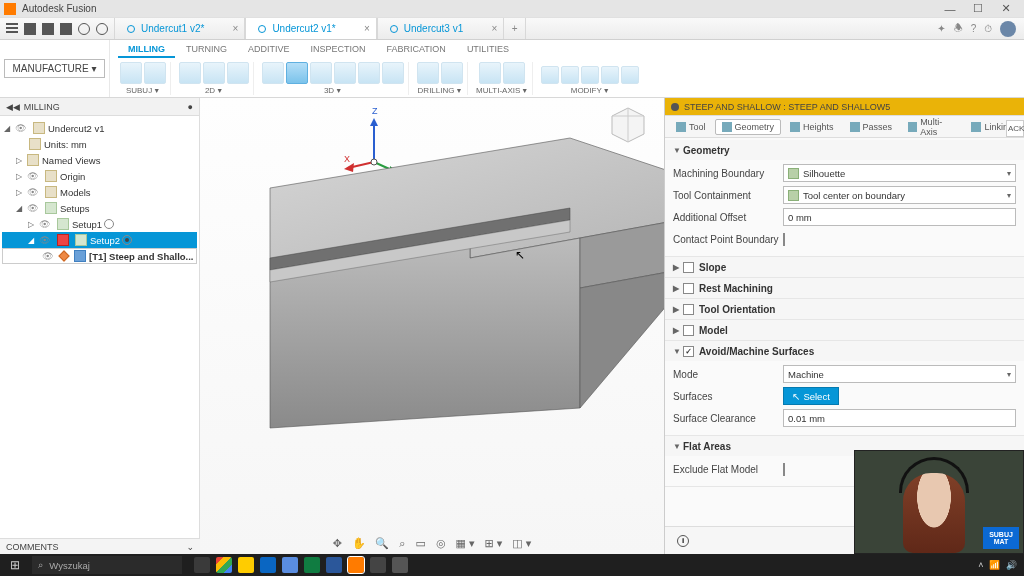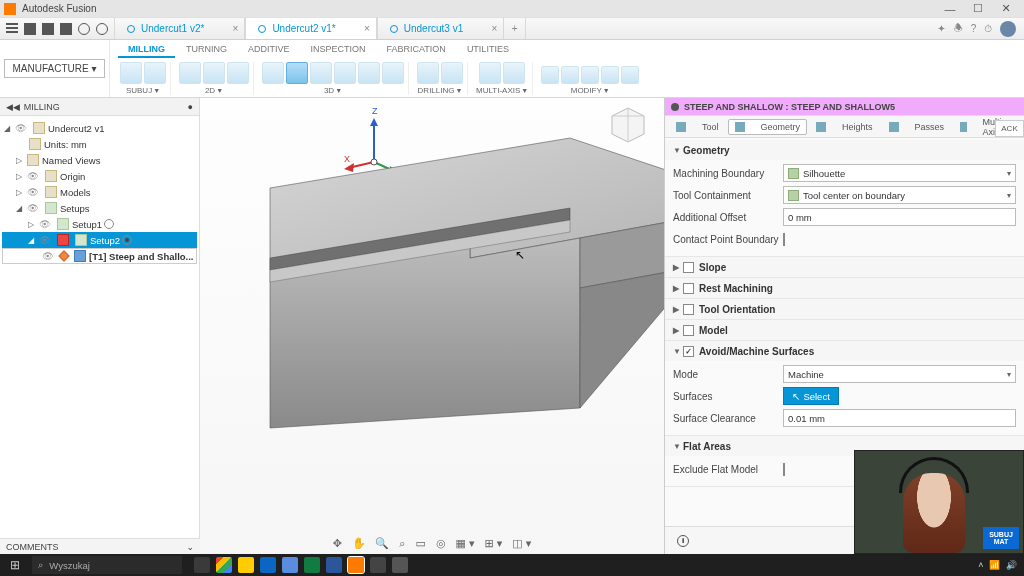--- a/index.html
+++ b/index.html
@@ -62,24 +62,24 @@
 
   .canvas { flex: 1; background: linear-gradient(#fefefe,#f6f6f6); position: relative; overflow: hidden; }
   .axes { position: absolute; top: 20px; left: 160px; font-size: 9px; }
   .axes .z { color: #2a5fd0; position: absolute; top: -12px; left: 12px; }
   .axes .x { color: #d03030; position: absolute; top: 36px; left: -16px; }
   .axes svg { overflow: visible; }
   .model-svg { position: absolute; top: 10px; left: -50px; }
   .viewcube { position: absolute; top: 6px; right: 14px; width: 44px; height: 44px; }
 
   .panel { width: 360px; border-left: 1px solid #ccc; background: #fafafa; display: flex; flex-direction: column; font-size: 10px; }
-  .panel-hdr { height: 18px; background: #f0abfc; border-bottom: 1px solid #ddd; display: flex; align-items: center; padding: 0 6px; color: #444; font-size: 9px; font-weight: bold; }
+  .panel-hdr { height: 18px; background: #eab308; border-bottom: 1px solid #ddd; display: flex; align-items: center; padding: 0 6px; color: #444; font-size: 9px; }
   .panel-hdr .dot2 { width: 8px; height: 8px; border-radius: 50%; background: #555; margin-right: 5px; }
   .panel-tabs { height: 22px; background: #f6f6f6; border-bottom: 1px solid #ddd; display: flex; align-items: center; padding: 0 4px; gap: 2px; }
-  .ptab { display: flex; align-items: center; padding: 2px 6px; border: 1px solid transparent; border-radius: 2px; color: #555; font-size: 9px; gap: 16px; }
+  .ptab { display: flex; align-items: center; padding: 2px 6px; border: 1px solid transparent; border-radius: 2px; color: #555; font-size: 9px; gap: 3px; }
   .ptab.active { background: #fff; border-color: #bbb; }
   .ptab .pi { width: 10px; height: 10px; background: #7ab; }
   .panel-body { flex: 1; overflow-y: auto; padding: 2px 0; }
   .section { border-bottom: 1px solid #e6e6e6; }
   .sec-hdr { height: 20px; display: flex; align-items: center; padding: 0 8px; font-weight: 600; color: #333; background: #f6f6f6; font-size: 10px; }
   .sec-hdr .tri { width: 10px; color: #666; font-size: 8px; }
   .sec-hdr .cb { width: 11px; height: 11px; border: 1px solid #888; margin-right: 5px; background: #fff; display: inline-flex; align-items: center; justify-content: center; }
   .sec-hdr .cb.on::after { content: "✓"; font-size: 8px; color: #333; }
   .sec-body { padding: 2px 8px 6px 8px; }
   .row { display: flex; align-items: center; height: 22px; }
@@ -90,21 +90,21 @@
   .dd .di { width: 11px; height: 11px; background: #b8d0a8; border: 1px solid #8ab078; margin-right: 4px; }
   .txt { width: 100%; height: 18px; border: 1px solid #bbb; background: #fff; padding: 0 4px; font-size: 9.5px; color: #333; }
   .chk { width: 12px; height: 12px; border: 1px solid #888; background: #fff; }
   .selectbtn { height: 18px; padding: 0 8px; background: #0696d7; color: #fff; border: 1px solid #057ab0; display: inline-flex; align-items: center; gap: 3px; font-size: 9.5px; }
   .selectbtn .cur { font-size: 10px; }
   .panel-foot { height: 28px; border-top: 1px solid #ddd; display: flex; align-items: center; justify-content: flex-end; padding: 0 8px; gap: 6px; background: #f6f6f6; }
   .btn { height: 20px; padding: 0 14px; border: 1px solid #aaa; background: #fff; font-size: 10px; color: #333; }
   .info { margin-right: auto; margin-left: 4px; width: 12px; height: 12px; border: 1px solid #555; border-radius: 50%; text-align: center; line-height: 10px; font-weight: bold; font-size: 8px; }
 
   
-  .sidestrip { position: absolute; right: 0; top: 120px; width: 29px; }
+  .sidestrip { position: absolute; right: 0; top: 120px; width: 18px; }
   .sidestrip .chip { writing-mode: horizontal-tb; background: #fff; border: 1px solid #ccc; padding: 3px 1px; font-size: 8px; color: #555; margin-bottom: 2px; text-align: center; } 
   .bottom-tools { position: absolute; left: 200px; right: 360px; bottom: 24px; height: 18px; display: flex; align-items: center; justify-content: center; gap: 10px; color: #666; }
   .bottom-tools span { font-size: 11px; }
 
   .comments-bar { position: absolute; left: 0; bottom: 22px; width: 200px; height: 16px; border-top: 1px solid #ddd; background: #f4f4f4; display: flex; align-items: center; padding: 0 6px; font-size: 9px; color: #444; z-index: 2; }
   .comments-bar .caretr { margin-left: auto; }
 
   
   .taskbar { position: absolute; left: 0; right: 0; bottom: 0; height: 22px; background: #1f1f1f; display: flex; align-items: center; color: #ccc; }
   .taskbar .start { width: 30px; text-align: center; font-size: 12px; }

